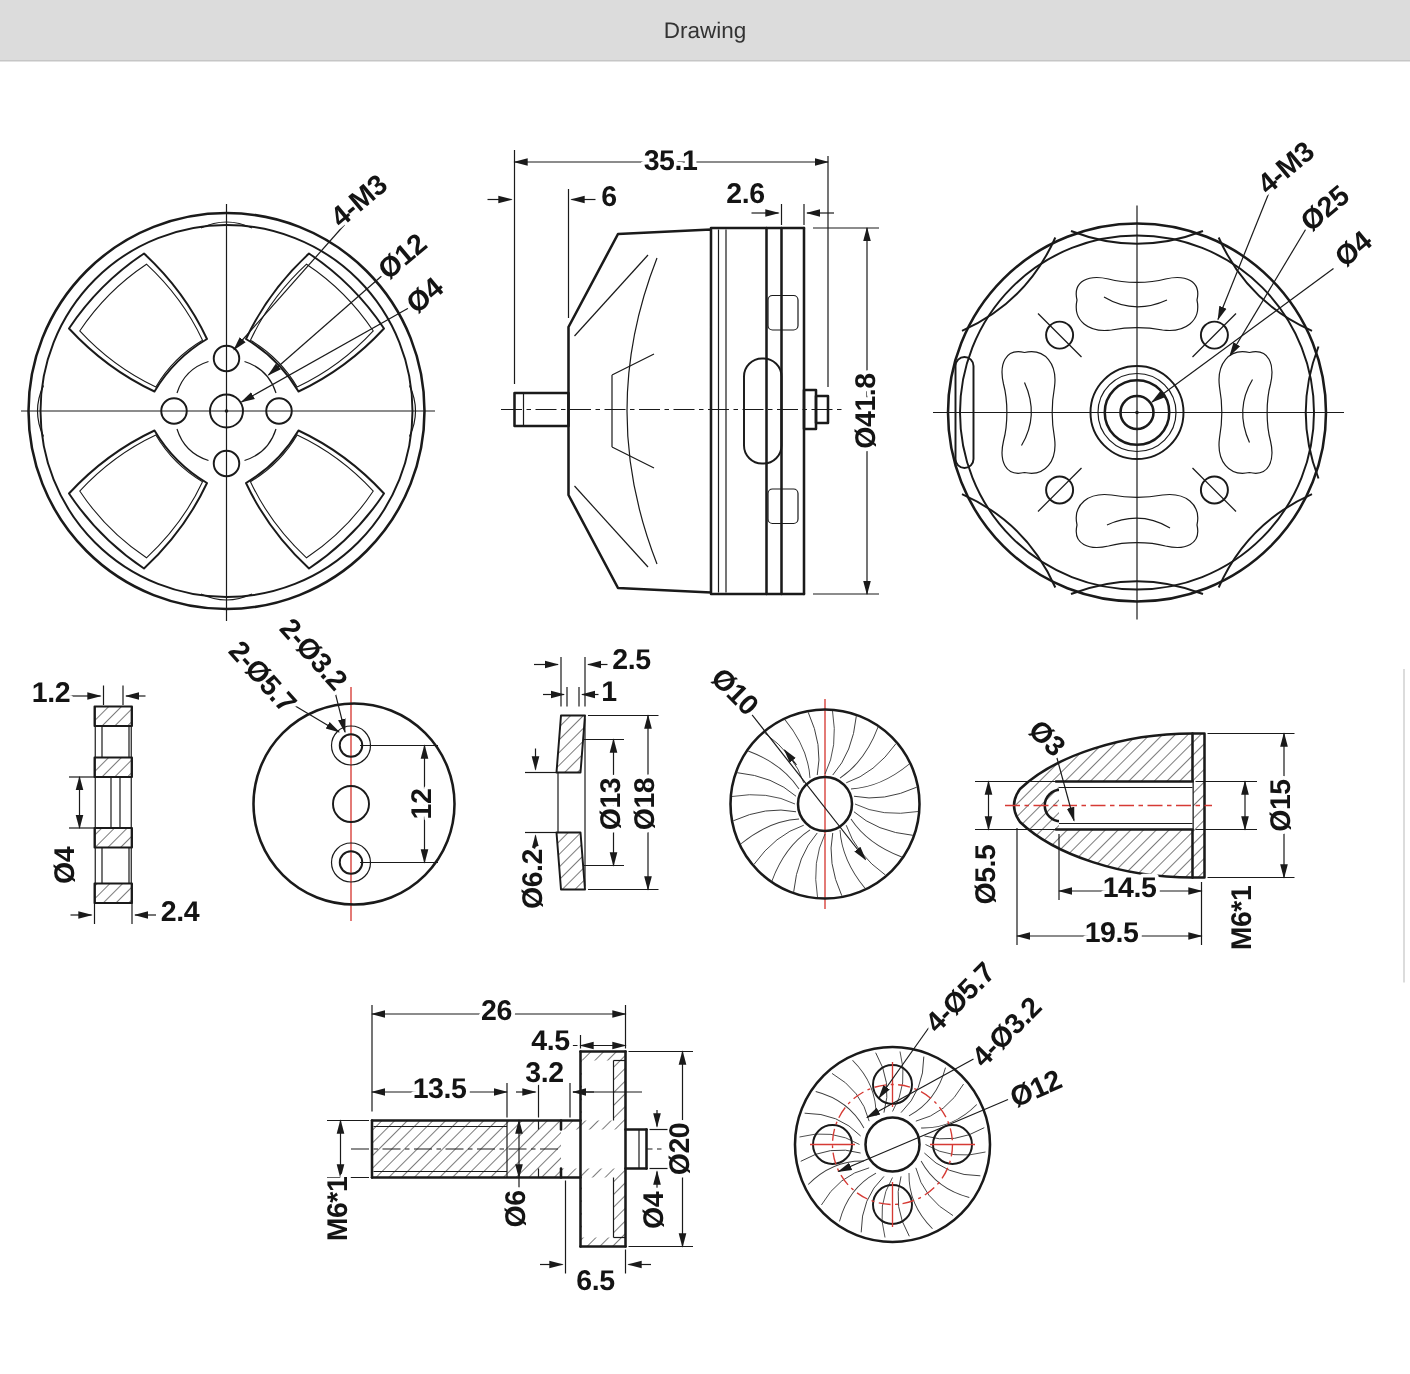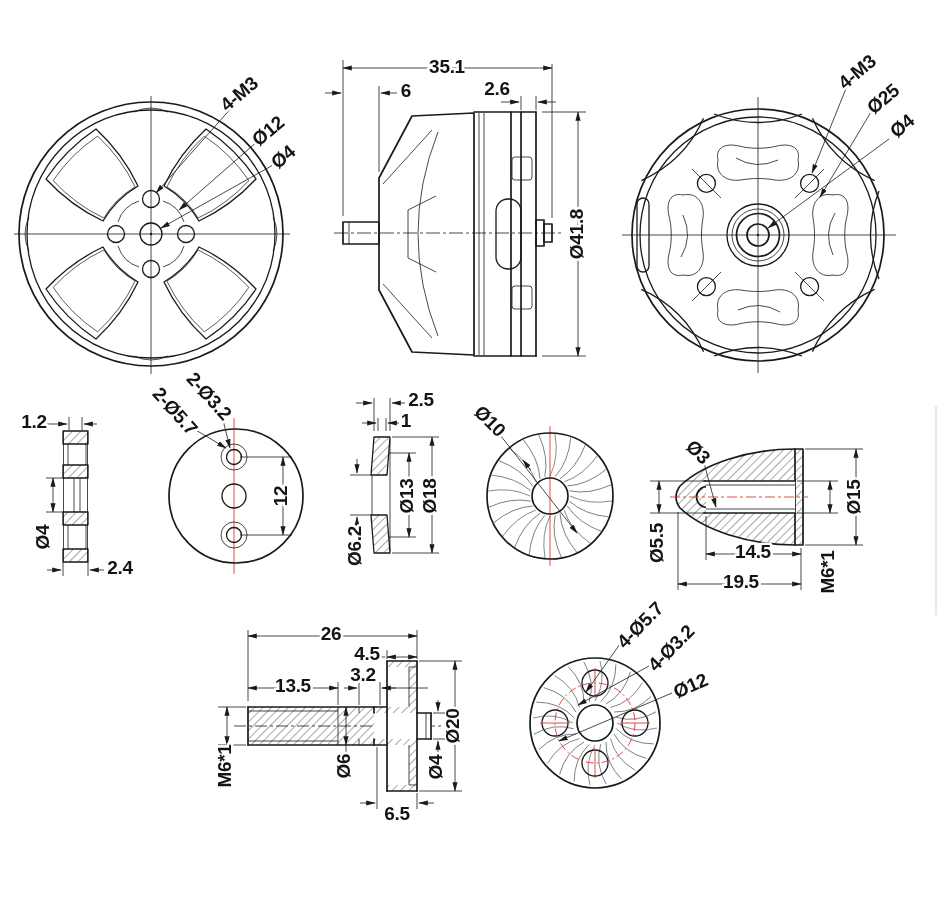--- a/index.html
+++ b/index.html
@@ -20,20 +20,23 @@
   .hf{fill:url(#h);}
   .edge{stroke:#d9d9d9;stroke-width:1.2;}
   text.d{font-family:"Liberation Sans",sans-serif;font-size:19px;font-weight:bold;fill:#141414;
          stroke:#fff;stroke-width:5px;paint-order:stroke;stroke-linejoin:round;
          text-anchor:middle;dominant-baseline:middle;letter-spacing:-0.3px;}
 </style>
 </head>
 <body>
 
 <div class="app">
+  <div class="hdr">
+    <span class="hdr-title">Drawing</span>
+  </div>
 
   <svg width="940" height="876" viewBox="0 40 940 876">
     <defs>
       <pattern id="h" width="6" height="6" patternUnits="userSpaceOnUse" patternTransform="rotate(45)">
         <line x1="0" y1="0" x2="0" y2="6" stroke="#222" stroke-width="0.8"></line>
       </pattern>
       <marker id="a" viewBox="0 0 12 8" refX="11" refY="4" markerWidth="12" markerHeight="8" orient="auto-start-reverse">
         <path d="M0,0.8 L12,4 L0,7.2 Z" fill="#1a1a1a"></path>
       </marker>
 

